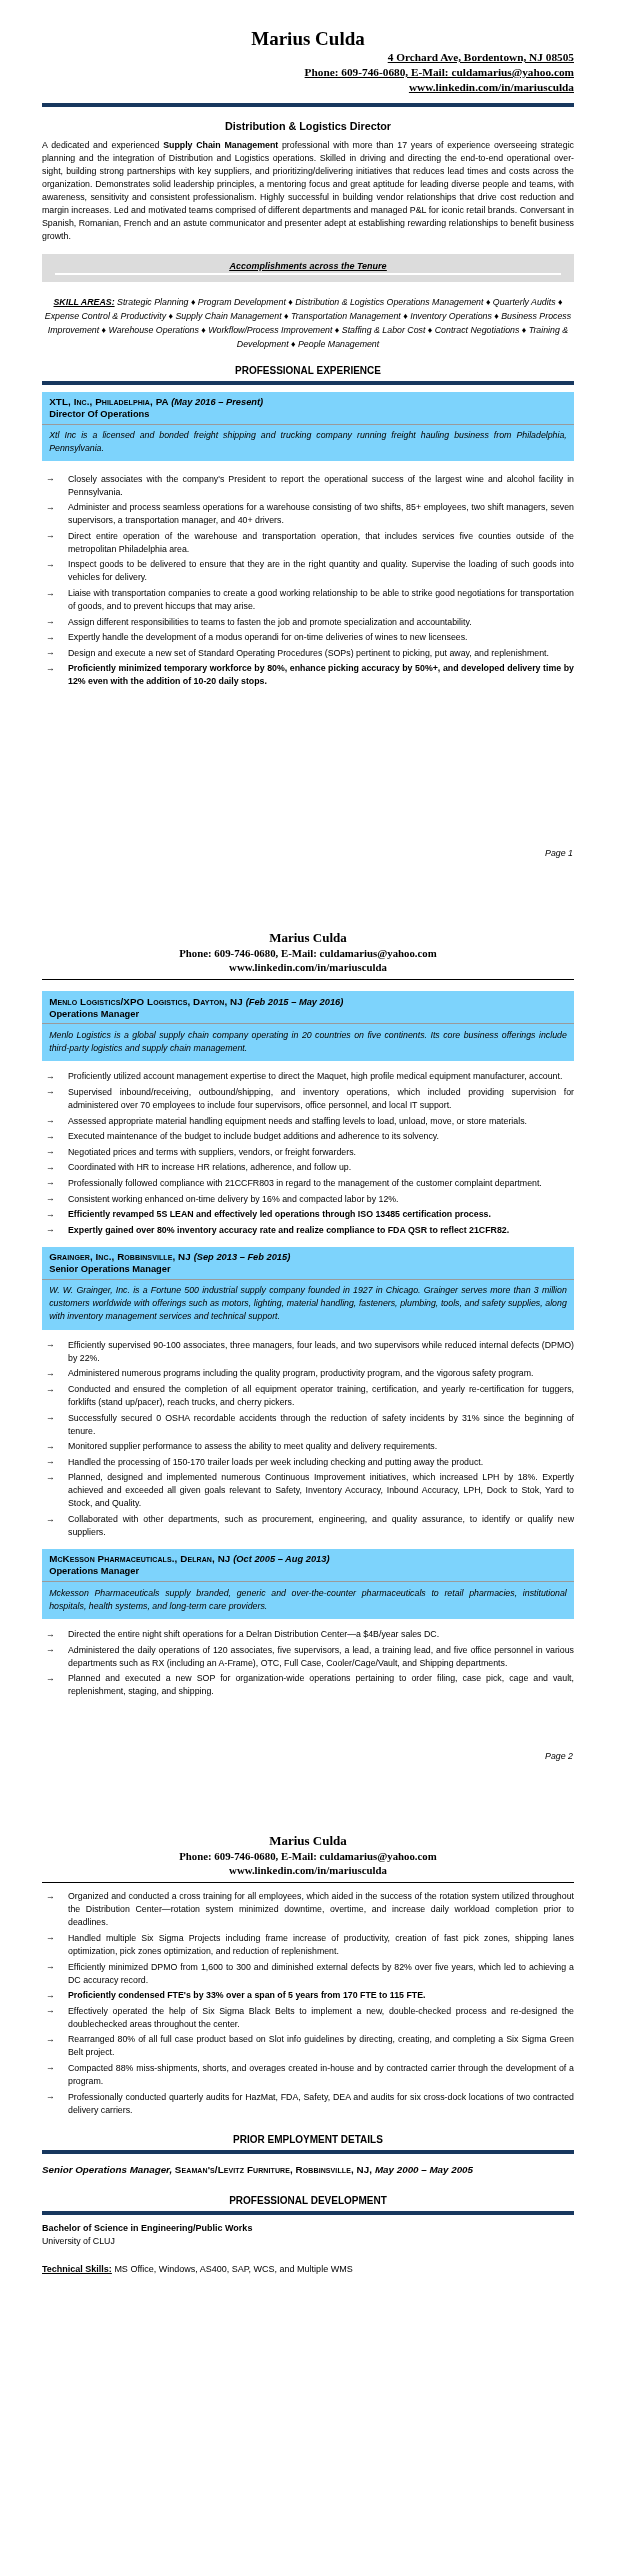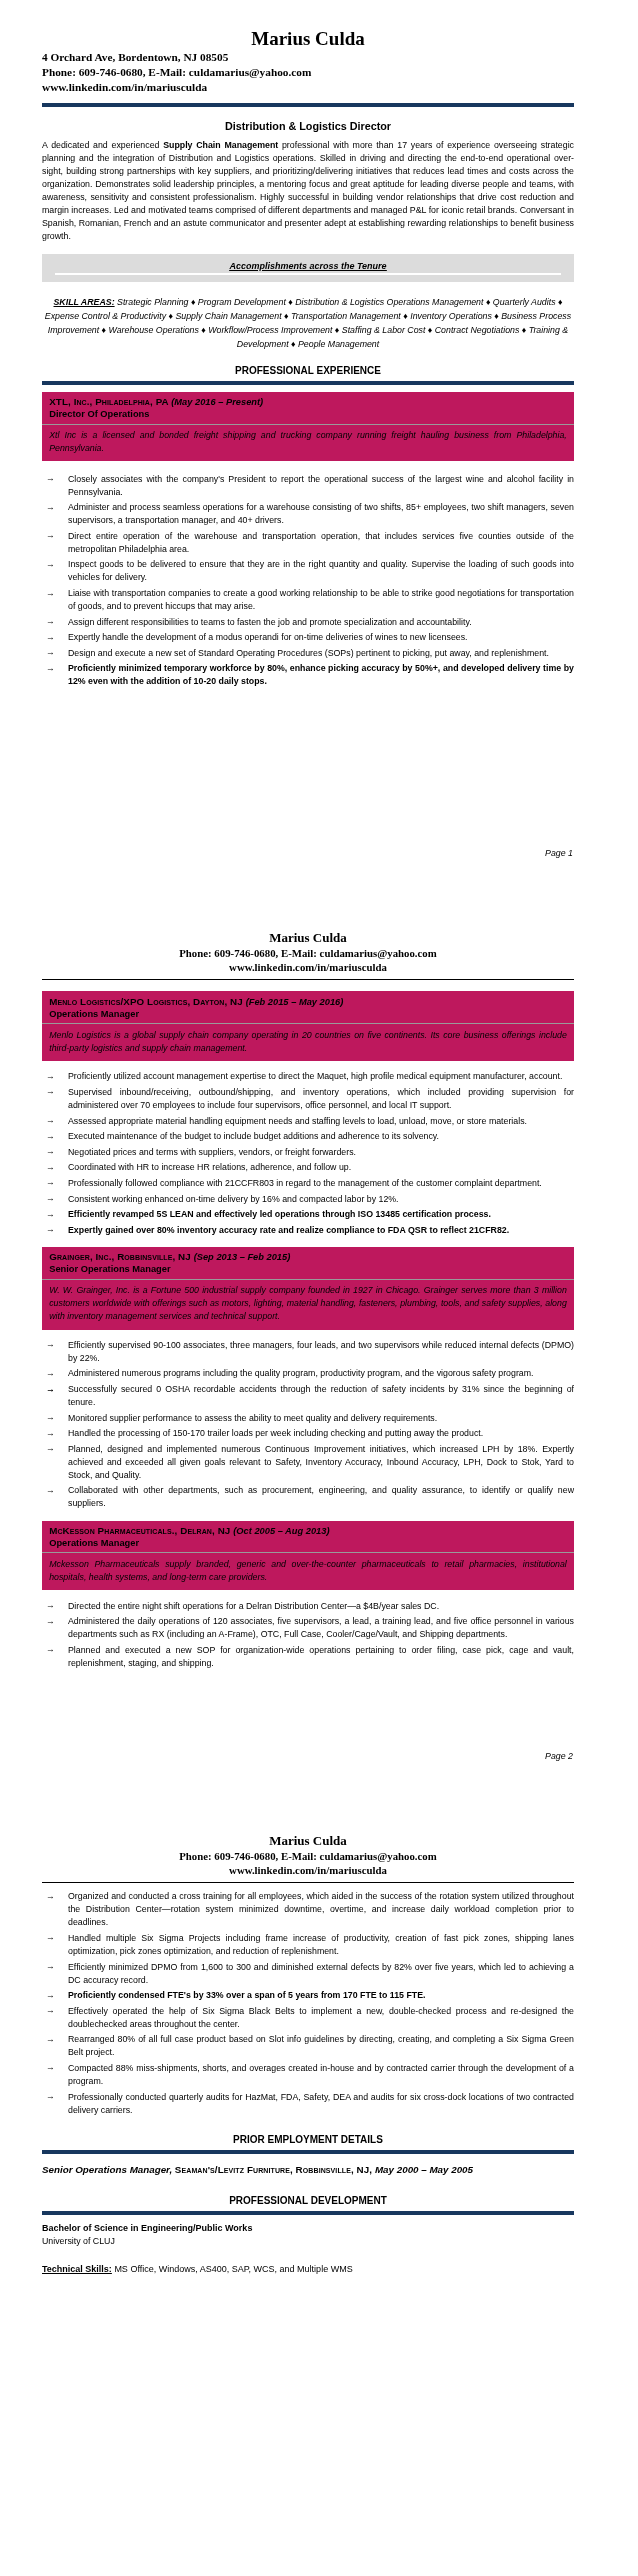--- a/index.html
+++ b/index.html
@@ -6,21 +6,21 @@
   .sheet {
     width:639px; height:2709px; background:#ffffff; color:#000;
     font-family:"Liberation Sans", sans-serif; position:relative;
   }
   .page { width:616px; height:903px; position:relative; box-sizing:border-box;
           padding:27px 42px 0 42px; overflow:hidden; }
 
   .p1-name   { font-family:"Liberation Serif", serif; font-weight:bold; font-size:19px;
                text-align:center; line-height:23px; }
   .p1-line   { font-family:"Liberation Serif", serif; font-weight:bold; font-size:11.3px;
-               text-align:left; line-height:15px; }
+               text-align:right; line-height:15px;text-decoration:underline; }
   .rule-navy { height:3.6px; background:#17375E; margin-top:8.2px; }
   .rule-navy.mt { margin-top:5.2px; }
   .rule-thin { height:1px; background:#000000; margin-top:5.2px; }
 
   .doc-title { font-weight:bold; font-size:10.8px; text-align:center; margin-top:13.4px; }
   .summary   { font-size:8.8px; line-height:13px; text-align:justify; margin-top:7.2px; }
 
   .accomp    { background:#DCDCDC; margin-top:10.3px; padding:5.2px 13.4px 6.2px 13.4px;
                font-weight:bold; font-style:italic; text-align:center;
                font-size:9px; line-height:14px;text-decoration:underline; }
@@ -28,21 +28,21 @@
   .accomp-items { margin:0; padding:0; list-style:none; }
   .accomp-items li { margin:0; }
   .accomp-items li.gap-top { border-top:2.1px solid #ffffff; padding-top:1px; }
 
   .skills    { margin-top:13.4px; font-style:italic; font-size:8.8px; line-height:14px;
                text-align:center; }
   .skills-label { font-weight:bold; text-decoration:underline; }
 
   .sec-heading { font-weight:bold; font-size:10px; text-align:center; margin-top:13.4px; }
 
-  .job-box   { background:#be185d; margin-top:7.2px; }
+  .job-box   { background:#7dd3fc; margin-top:7.2px; }
   .job-head  { padding:4.1px 7.2px 4.6px 7.2px; }
   .job-company { font-weight:bold; font-size:9.8px; font-variant:small-caps; letter-spacing:0.1px; }
   .job-dates   { font-weight:bold; font-style:italic; font-size:9.3px; }
   .job-title   { font-weight:bold; font-size:9.3px; margin-top:2.1px; }
   .job-desc  { border-top:1px solid #9A9A9A; padding:4.6px 7.2px 6.2px 7.2px;
                font-style:italic; font-size:8.8px; line-height:13px; text-align:justify; }
 
   .bullets { list-style:none; margin:11.3px 0 0 0; padding:0; }
   .bullets li { position:relative; padding-left:26px; font-size:8.8px; line-height:13px;
                 text-align:justify; margin-bottom:2.6px; }
@@ -221,20 +221,21 @@
     <li>
         <span class="arrow">→</span>
         <span class="btext">Efficiently supervised 90-100 associates, three managers, four leads, and two supervisors while reduced internal defects (DPMO) by 22%.</span>
       </li>
         <li>
         <span class="arrow">→</span>
         <span class="btext">Administered numerous programs including the quality program, productivity program, and the vigorous safety program.</span>
       </li>
         <li>
         <span class="arrow">→</span>
+        <span class="btext">Conducted and ensured the completion of all equipment operator training, certification, and yearly re-certification for tuggers, forklifts (stand up/pacer), reach trucks, and cherry pickers.</span>
       </li>
         <li>
         <span class="arrow">→</span>
         <span class="btext">Successfully secured 0 OSHA recordable accidents through the reduction of safety incidents by 31% since the beginning of tenure.</span>
       </li>
         <li>
         <span class="arrow">→</span>
         <span class="btext">Monitored supplier performance to assess the ability to meet quality and delivery requirements.</span>
       </li>
         <li>

